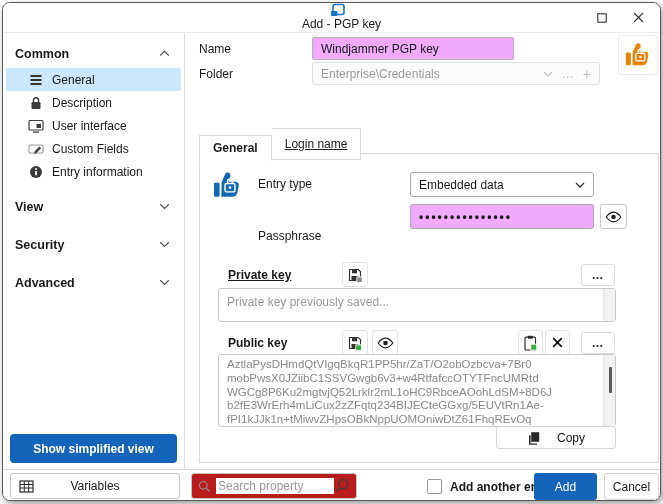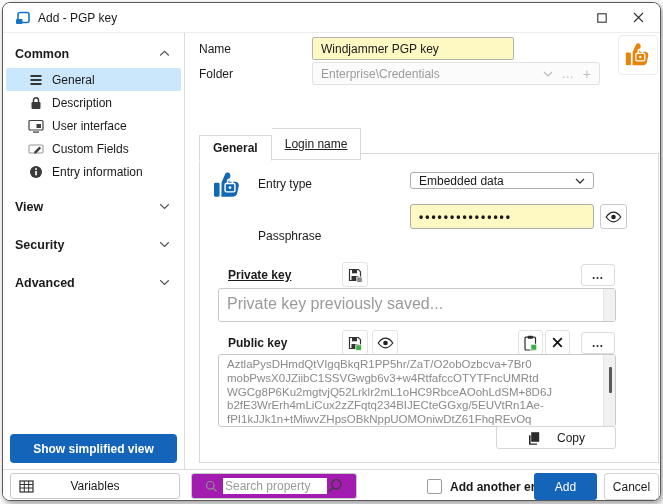--- a/index.html
+++ b/index.html
@@ -2,40 +2,40 @@
 <html><head>
 <meta charset="utf-8">
 <style>
   html,body{margin:0;padding:0;background:#fff;width:663px;height:504px;overflow:hidden;
     font-family:"Liberation Sans",sans-serif;font-size:12px;color:#1a1a1a;}
   .window{position:relative;width:657px;height:497px;margin:2px;background:#fff;
     border:1px solid #5a5a5a;border-radius:8px;overflow:hidden;
     box-shadow:2px 3px 7px rgba(0,0,0,.4);}
   
   .titlebar{height:29px;display:flex;align-items:center;padding-left:12px;position:relative;
-    border-bottom:1px solid #ececec;background:#fff;}
+    border-bottom:1px solid #ececec;background:#fff;flex-direction:column;}
   .titlebar .ttl{margin-left:8px;}
   .winbtns{position:absolute;right:4px;top:0;height:29px;display:flex;}
   .winbtn{width:36px;height:29px;display:flex;align-items:center;justify-content:center;cursor:default;}
   
   .body{display:flex;height:436px;}
   .sidebar{width:182px;flex:none;border-right:1px solid #dcdcdc;position:relative;padding-top:6px;box-sizing:border-box;}
   .side-header{height:29px;display:flex;align-items:center;padding:0 14px 0 12px;font-weight:bold;font-size:12.5px;}
   .side-header .chev{margin-left:auto;display:flex;}
   .side-header.gap{margin-top:9px;}
   .side-item{height:23px;display:flex;align-items:center;gap:8px;padding-left:22px;margin:0 3px;border-radius:2px;}
   .side-item .si{width:16px;display:flex;justify-content:center;}
   .side-item.selected{background:#cbe7fb;}
   .btn-simplified{position:absolute;left:7px;right:7px;bottom:6px;height:29px;background:#1464ba;color:#fff;
     font-weight:bold;font-size:12px;border:none;border-radius:4px;display:flex;align-items:center;justify-content:center;}
   
   .main{flex:1;position:relative;}
   .lbl{position:absolute;color:#1a1a1a;}
   .inp{position:absolute;border:1px solid #b4b4b4;border-radius:2px;font-family:inherit;font-size:12px;
-    padding:0 8px;box-sizing:border-box;background:#fef9c3;color:#1a1a1a;outline:none;}
+    padding:0 8px;box-sizing:border-box;background:#f0abfc;color:#1a1a1a;outline:none;}
   .combo-disabled{position:absolute;border:1px solid #e2e2e2;border-radius:3px;background:#fbfbfb;color:#9b9b9b;
     display:flex;align-items:center;padding:0 8px;box-sizing:border-box;}
   .combo-disabled .tools{margin-left:auto;display:flex;align-items:center;gap:9px;color:#bcbcbc;font-size:12px;}
   .entry-icon-btn{position:absolute;left:433px;top:2px;width:38px;height:38px;border:1px solid #ececec;border-radius:4px;
     background:#fff;display:flex;align-items:center;justify-content:center;}
   
   .tabstrip{position:absolute;left:14px;top:95px;display:flex;align-items:flex-end;z-index:2;}
   .tab{padding:0 13px;display:flex;align-items:center;border:1px solid #d9d9d9;background:#fff;box-sizing:border-box;}
   .tab.active{height:26px;font-weight:bold;border-bottom:1px solid #fff;margin-bottom:-1px;}
   .tab.inactive{height:32px;border-left:none;color:#222;text-decoration:underline;}
@@ -45,34 +45,34 @@
     padding:0 8px;box-sizing:border-box;}
   .dd .chev{margin-left:auto;display:flex;}
   .pwd{letter-spacing:2px;font-weight:bold;font-size:12px;}
   .sqbtn{position:absolute;background:#fff;border:1px solid #e3e3e3;border-radius:3px;display:flex;
     align-items:center;justify-content:center;box-sizing:border-box;}
   .morebtn{position:absolute;width:34px;height:22px;background:#fff;border:1px solid #dcdcdc;border-radius:3px;
     display:flex;align-items:center;justify-content:center;color:#333;font-weight:bold;letter-spacing:1px;box-sizing:border-box;}
   .keyarea{position:absolute;border:1px solid #c9c9c9;border-radius:3px;background:#fff;resize:none;outline:none;
     font-family:"Liberation Sans",sans-serif;box-sizing:border-box;overflow:hidden;}
   .keyarea.pub{font-size:11.5px;line-height:13.8px;color:#8a8a8a;padding:3px 8px;}
-  .keyarea.priv{font-size:16px;padding:6px 8px;}
+  .keyarea.priv{font-size:12px;padding:6px 8px;}
   .keyarea.priv::placeholder{color:#9a9a9a;}
   .scrolltrack{position:absolute;width:12px;background:#f1f1f1;border-left:1px solid #e6e6e6;box-sizing:border-box;}
   .scrollthumb{position:absolute;left:5px;width:3px;background:#5a5a5a;border-radius:1px;}
   .copybtn{position:absolute;left:296px;top:272px;width:120px;height:23px;background:#fff;border:1px solid #d6d6d6;
     border-radius:3px;display:flex;align-items:center;justify-content:center;gap:16px;box-sizing:border-box;}
   
   .footer{height:33px;border-top:1px solid #dcdcdc;position:relative;background:#fff;}
   .f-btn{position:absolute;top:3px;height:26px;background:#fff;border:1px solid #c9c9c9;border-radius:3px;
     display:flex;align-items:center;justify-content:center;box-sizing:border-box;}
   .f-variables{left:7px;width:170px;}
   .f-variables .gicon{position:absolute;left:8px;top:6px;}
   .f-search{position:absolute;left:188px;top:3px;width:166px;height:26px;border:1px solid #c9c9c9;border-radius:3px;
-    display:flex;align-items:center;padding:0 13px;box-sizing:border-box;background:#a21caf;}
+    display:flex;align-items:center;padding:0 6px;box-sizing:border-box;background:#b91c1c;}
   .f-search input{border:none;outline:none;flex:1;min-width:0;font-family:inherit;font-size:12px;margin-left:5px;}
   .f-search input::placeholder{color:#9a9a9a;}
   .chk{position:absolute;left:424px;top:9px;width:15px;height:15px;border:1px solid #9a9a9a;border-radius:2px;background:#fff;box-sizing:border-box;}
   .chklbl{position:absolute;left:447px;top:10px;font-weight:600;}
   .f-add{position:absolute;left:531px;top:3px;width:63px;height:27px;background:#1464ba;color:#fff;border:none;
     border-radius:3px;display:flex;align-items:center;justify-content:center;box-sizing:border-box;}
   .f-cancel{position:absolute;left:601px;top:3px;width:55px;height:27px;background:#fff;border:1px solid #d4d4d4;
     border-radius:3px;display:flex;align-items:center;justify-content:center;box-sizing:border-box;}
 </style>
 </head>
@@ -239,21 +239,21 @@
           <svg width="32" height="32" viewBox="0 0 24 24">
             <rect x="1.5" y="9.5" width="4.2" height="10.5" rx="1" fill="#1368b4"></rect>
             <path d="M7 20h8.8c1.5 0 2.8-1 3.1-2.5l1.2-5.6c.3-1.6-.9-3-2.5-3h-4.8l1-4.4C14 3 13 1.8 11.7 1.8c-.8 0-1.6.5-1.9 1.3L7.2 9.2z" fill="#1368b4"></path>
             <rect x="9.8" y="10.2" width="7.4" height="6.2" rx="1" fill="#1368b4" stroke="#fff" stroke-width="1.1"></rect>
             <path d="M11.7 10.2V8.6a1.8 1.8 0 0 1 3.6 0v1.6" fill="none" stroke="#fff" stroke-width="1.1"></path>
             <circle cx="13.5" cy="13.2" r="1" fill="#fff"></circle>
           </svg>
         </span>
 
         <span class="lbl" style="left:58px;top:23px;">Entry type</span>
-        <div class="dd" style="left:210px;top:18px;width:184px;height:17px;">
+        <div class="dd" style="left:210px;top:18px;width:184px;height:25px;">
           <span>Embedded data</span>
           <span class="chev">
             <svg width="10" height="6" viewBox="0 0 10 6">
                 <path d="M1 1l4 4 4-4" fill="none" stroke="#333" stroke-width="1.3"></path>
               </svg>
           </span>
         </div>
 
         <span class="lbl" style="left:58px;top:55px;margin-top:20px;">Passphrase</span>
         <input class="inp pwd" style="left: 210px; top: 50px; width: 184px; height: 25px; border-color: rgb(171, 171, 171); border-radius: 3px;" type="text" value="•••••••••••••••">

